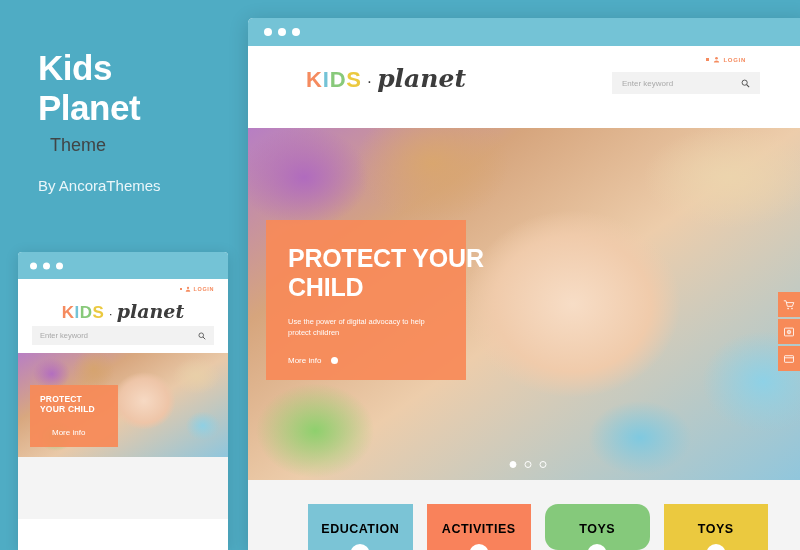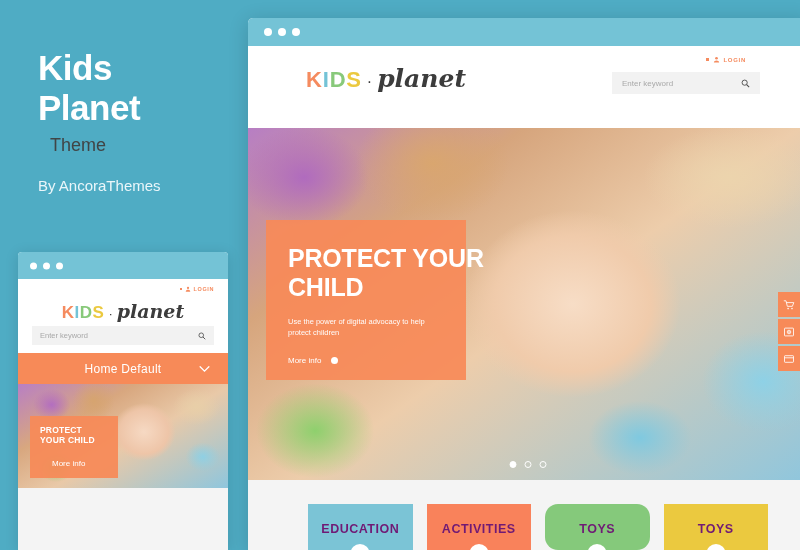--- a/index.html
+++ b/index.html
@@ -155,21 +155,21 @@
   }
   .hero-card .p { font-size: 7.5px; margin-top: 14px; line-height: 11px; opacity: .97; }
   .hero-card .more { font-size: 8px; margin-top: 18px; display: flex; align-items: center; gap: 10px; }
   .hero-card .more .dot { width: 7px; height: 7px; border-radius: 50%; background: #fff; display: inline-block; }
 
   .hero-dots { position: absolute; left: 50%; transform: translateX(-50%); bottom: 12px; display: flex; gap: 8px; }
   .hero-dots i { width: 7px; height: 7px; border-radius: 50%; border: 1px solid #fff; display: block; }
   .hero-dots i.on { background: #fff; }
 
   .bw-cards { position: absolute; left: 0; right: 0; top: 462px; bottom: 0; background: #f4f4f4; padding: 24px 40px 0 60px; display: flex; gap: 14px; }
-  .card { flex: 1; position: relative; color: #701a75; text-align: center; padding-top: 18px; }
+  .card { flex: 1; position: relative; color: #000000; text-align: center; padding-top: 18px; }
   .card .lbl { font-size: 12.5px; font-weight: bold; letter-spacing: .5px; }
   .card .badge {
     position: absolute; left: 50%; transform: translateX(-50%); top: 40px;
     width: 19px; height: 19px; border-radius: 50%; background: #fff;
     display: flex; align-items: center; justify-content: center;
   }
 
   
   .side-btns { position: absolute; right: 0; top: 292px; width: 22px; }
   .sbtn {
@@ -221,26 +221,20 @@
 
       <div class="mw-search">
         <span class="ph">Enter keyword</span>
         <svg class="mag" viewBox="0 0 16 16">
           <circle cx="6.5" cy="6.5" r="4.6" fill="none" stroke="#4a4a4a" stroke-width="1.6"></circle>
           <line x1="10" y1="10" x2="14.5" y2="14.5" stroke="#4a4a4a" stroke-width="1.8"></line>
         </svg>
       </div>
     </div>
 
-    <div class="mw-select">
-      <span>Home Default</span>
-      <svg class="car" width="11" height="7" viewBox="0 0 12 8">
-        <path d="M1 1.5L6 6.5L11 1.5" fill="none" stroke="#fff" stroke-width="1.5" stroke-linecap="round"></path>
-      </svg>
-    </div>
 
     <div class="mw-hero">
       <div class="photo"></div>
       <div class="mw-hero-card">
         <div class="t">PROTECT YOUR CHILD</div>
         <div class="m">More info</div>
       </div>
     </div>
 
     <div class="mw-foot"></div>

